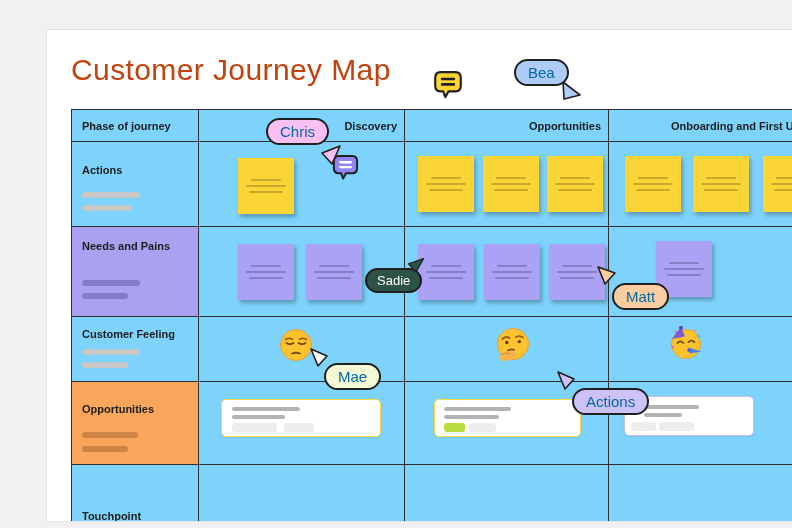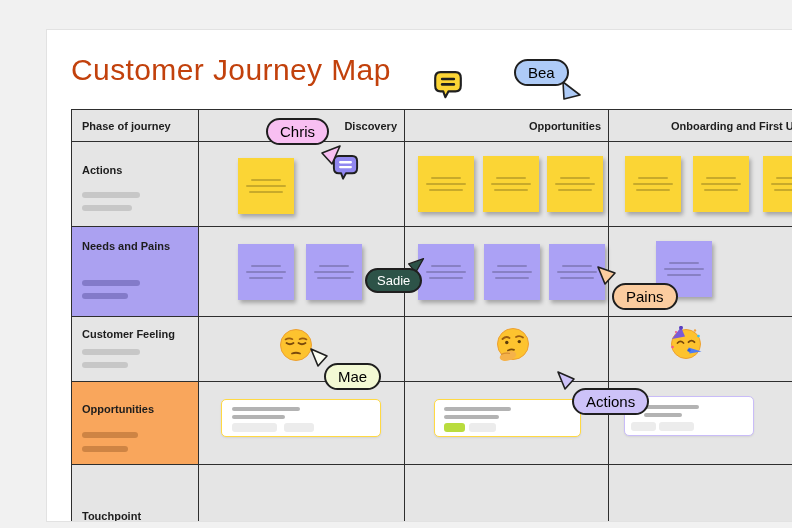--- a/index.html
+++ b/index.html
@@ -7,21 +7,21 @@
   .page{position:absolute;left:46px;top:29px;width:746px;height:491px;
     background:#ffffff;border:1px solid #e2e2e2;overflow:hidden;}
   .board-title{position:absolute;left:24px;top:23px;font-size:30px;font-weight:500;
     color:#c2410c;letter-spacing:.4px;white-space:nowrap;}
   
   .grid{position:absolute;left:24px;top:79px;width:742px;height:412px;display:grid;
     grid-template-columns:127px 206px 204px 205px;
     grid-template-rows:32px 85px 90px 65px 83px 57px;
     border:1.6px solid #2e2e2e;border-bottom:none;background:#fff;}
   .cell{border-right:1.6px solid #2e2e2e;border-bottom:1.6px solid #2e2e2e;
-    position:relative;background:#e5e5e5;}
+    position:relative;background:#7dd3fc;}
   .cell.lastrow{border-bottom:none;}
   .hdr-corner{font-size:11px;font-weight:bold;color:#1d1d1d;display:flex;
     align-items:center;padding-left:10px;}
   .hdr-col{font-size:11px;font-weight:bold;color:#1d1d1d;display:flex;
     align-items:center;justify-content:flex-end;padding-right:7px;white-space:nowrap;overflow:visible;}
   .rl-text{position:absolute;left:10px;font-size:11px;font-weight:bold;color:#1d1d1d;white-space:nowrap;}
   .ph-bar{position:absolute;left:10px;height:6px;border-radius:3px;background:#c7c7c7;}
   .bg-purple{background:#aba1f1;}
   .bg-purple .ph-bar{background:#837ac9;}
   .bg-orange{background:#f9a65c;}
@@ -37,21 +37,21 @@
   
   .card{position:absolute;background:#fff;border-radius:5px;box-shadow:0 1px 2px rgba(0,0,0,0.08);}
   .card.yb{border:1.6px solid #ffd943;}
   .card.pb{border:1.6px solid #c9bcf8;}
   .pline{position:absolute;height:4px;border-radius:2px;background:#b3b3b3;}
   .ppill{position:absolute;height:9px;border-radius:3px;background:#ececec;}
   .ppill.green{background:#b9dc3e;}
   
   .cursor{position:absolute;z-index:30;}
   .cpill{position:absolute;border:2px solid #1f1f1f;border-radius:999px;
-    padding:3px 12px;font-size:15px;color:#000000;white-space:nowrap;z-index:31;}
+    padding:3px 12px;font-size:15px;color:#0369a1;white-space:nowrap;z-index:31;}
   .emoji{position:absolute;width:36px;height:36px;z-index:20;}
   .cicon{position:absolute;z-index:25;}
 </style>
 </head>
 <body>
 
 <div class="page">
 
   <div class="board-title">Customer Journey Map</div>
 
@@ -267,21 +267,21 @@
         <polygon points="20,3 3,9 11,19" fill="#2d5348" stroke="#1f1f1f" stroke-width="1.4" stroke-linejoin="round"></polygon>
       </svg>
   </div>
   <div class="cpill" style="left:318px;top:238px;background:#2d5348;color:#ffffff;font-size:13px;padding:3px 10px">Sadie</div>
 
   <div class="cursor" style="left:548px;top:234px">
     <svg viewBox="0 0 24 24" width="24" height="24">
         <polygon points="3,3 20,9 10,20" fill="#fbcc9f" stroke="#1f1f1f" stroke-width="1.6" stroke-linejoin="round"></polygon>
       </svg>
   </div>
-  <div class="cpill" style="left:565px;top:253px;background:#fbcc9f">Pains</div>
+  <div class="cpill" style="left:565px;top:253px;background:#fbcc9f">Matt</div>
 
   <div class="cursor" style="left:260px;top:316px">
     <svg viewBox="0 0 24 24" width="24" height="24">
         <polygon points="4,3 20,10 11,20" fill="#fbfdf3" stroke="#1f1f1f" stroke-width="1.6" stroke-linejoin="round"></polygon>
       </svg>
   </div>
   <div class="cpill" style="left:277px;top:333px;background:#f3f9d4">Mae</div>
 
   <div class="cursor" style="left:507px;top:339px">
     <svg viewBox="0 0 24 24" width="24" height="24">

